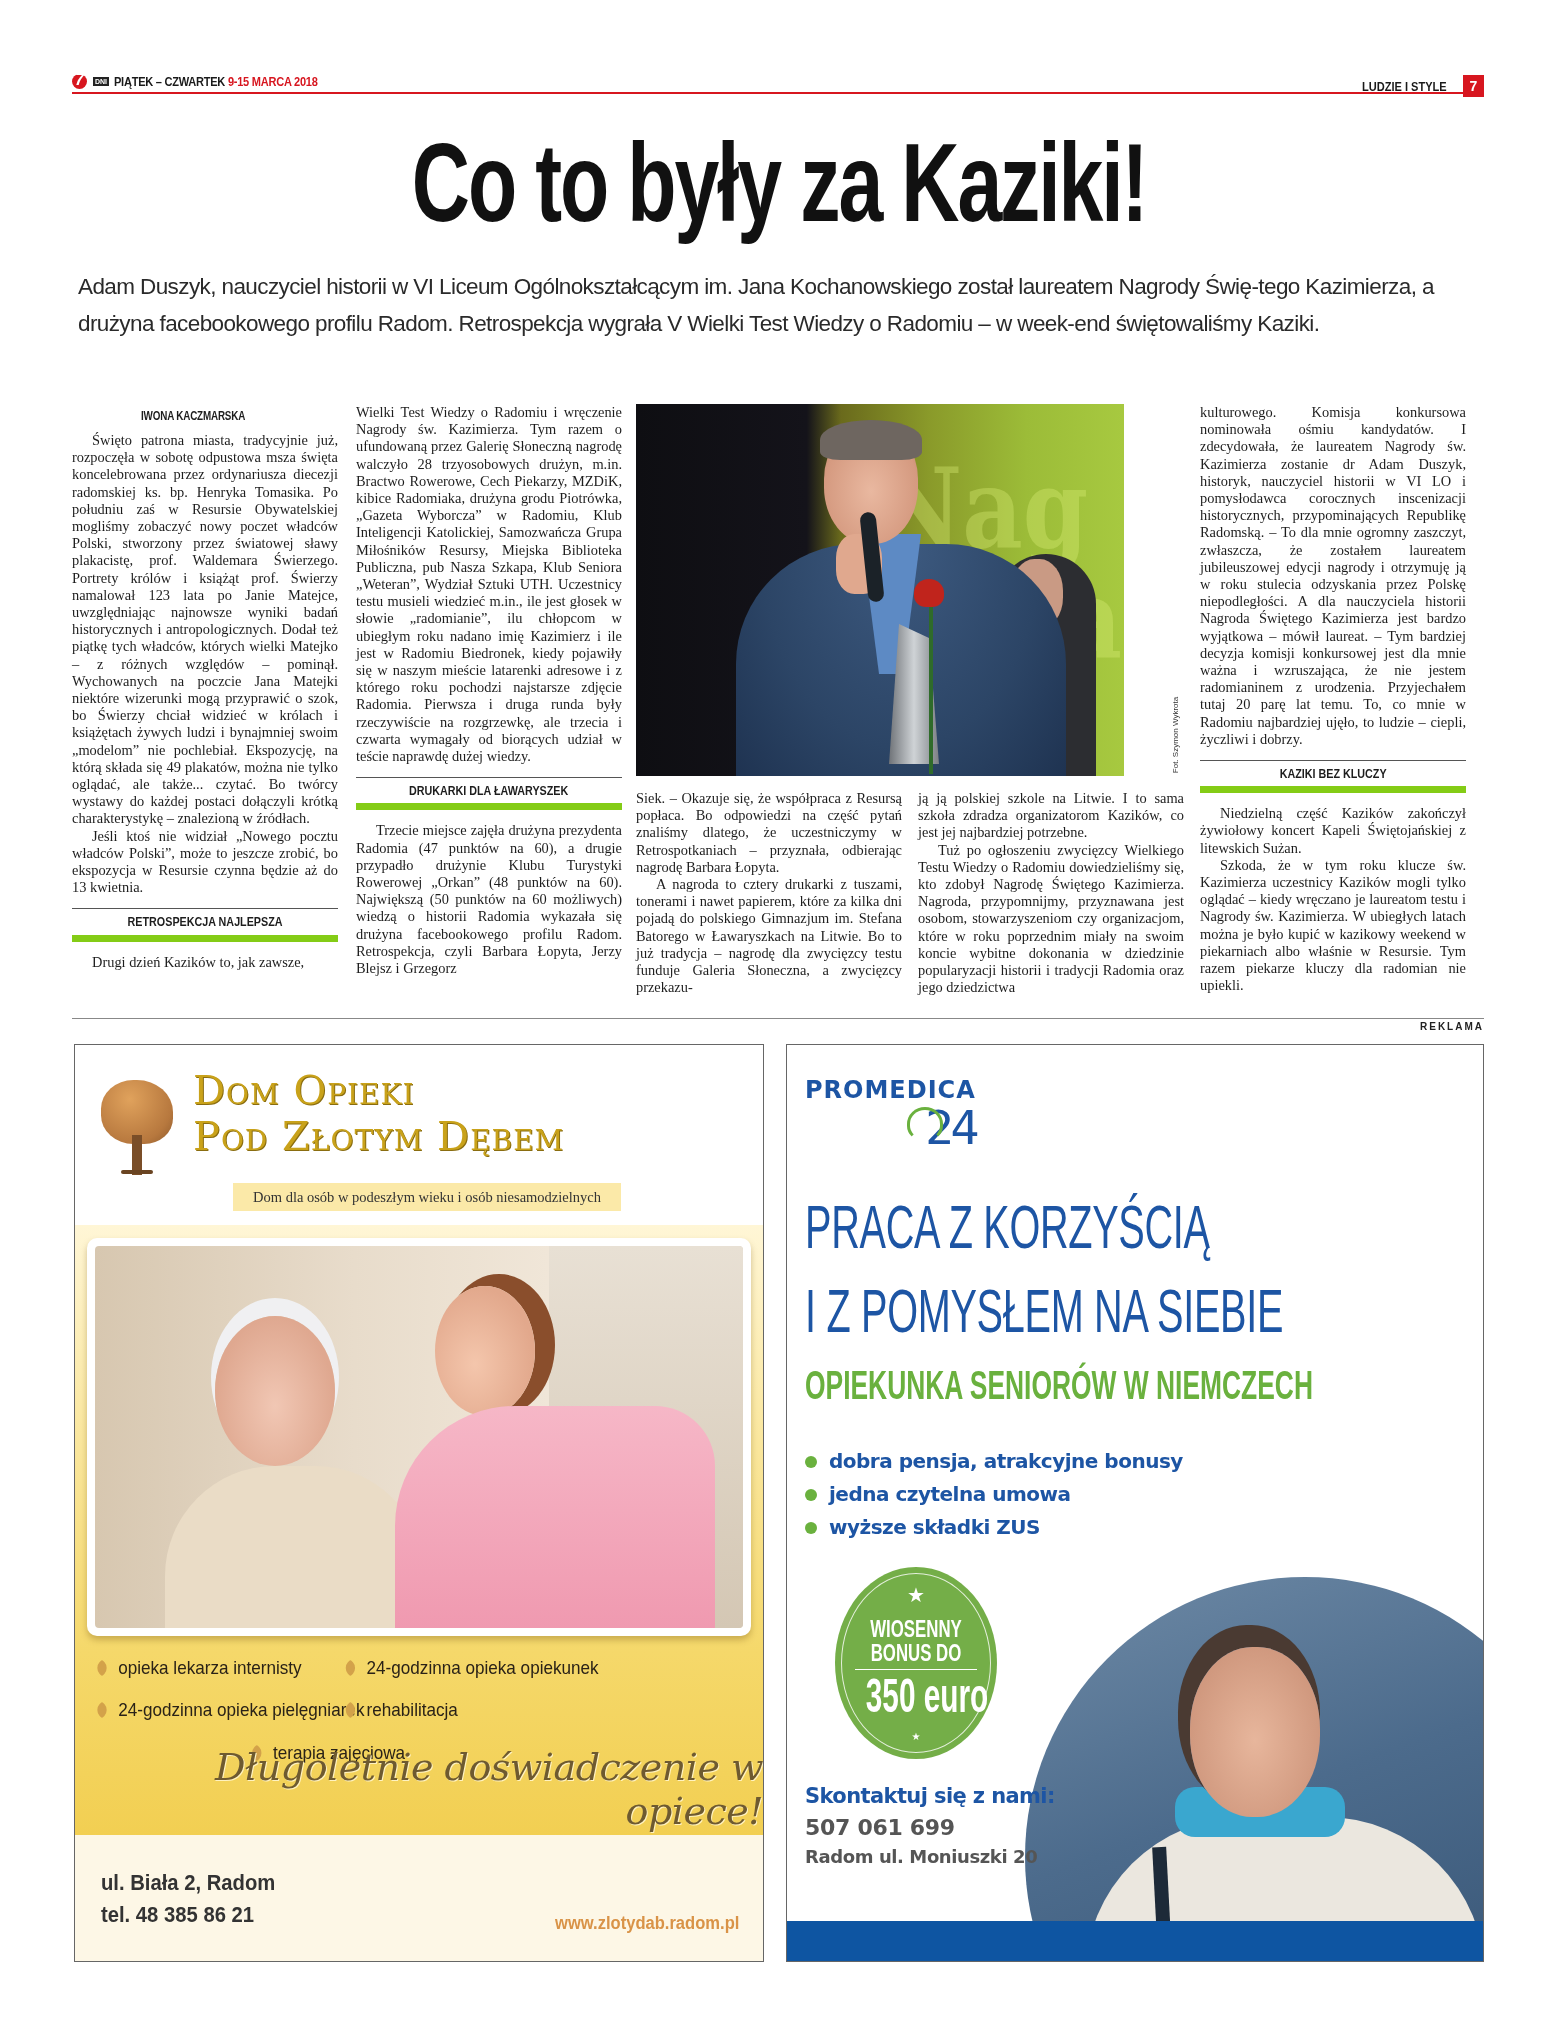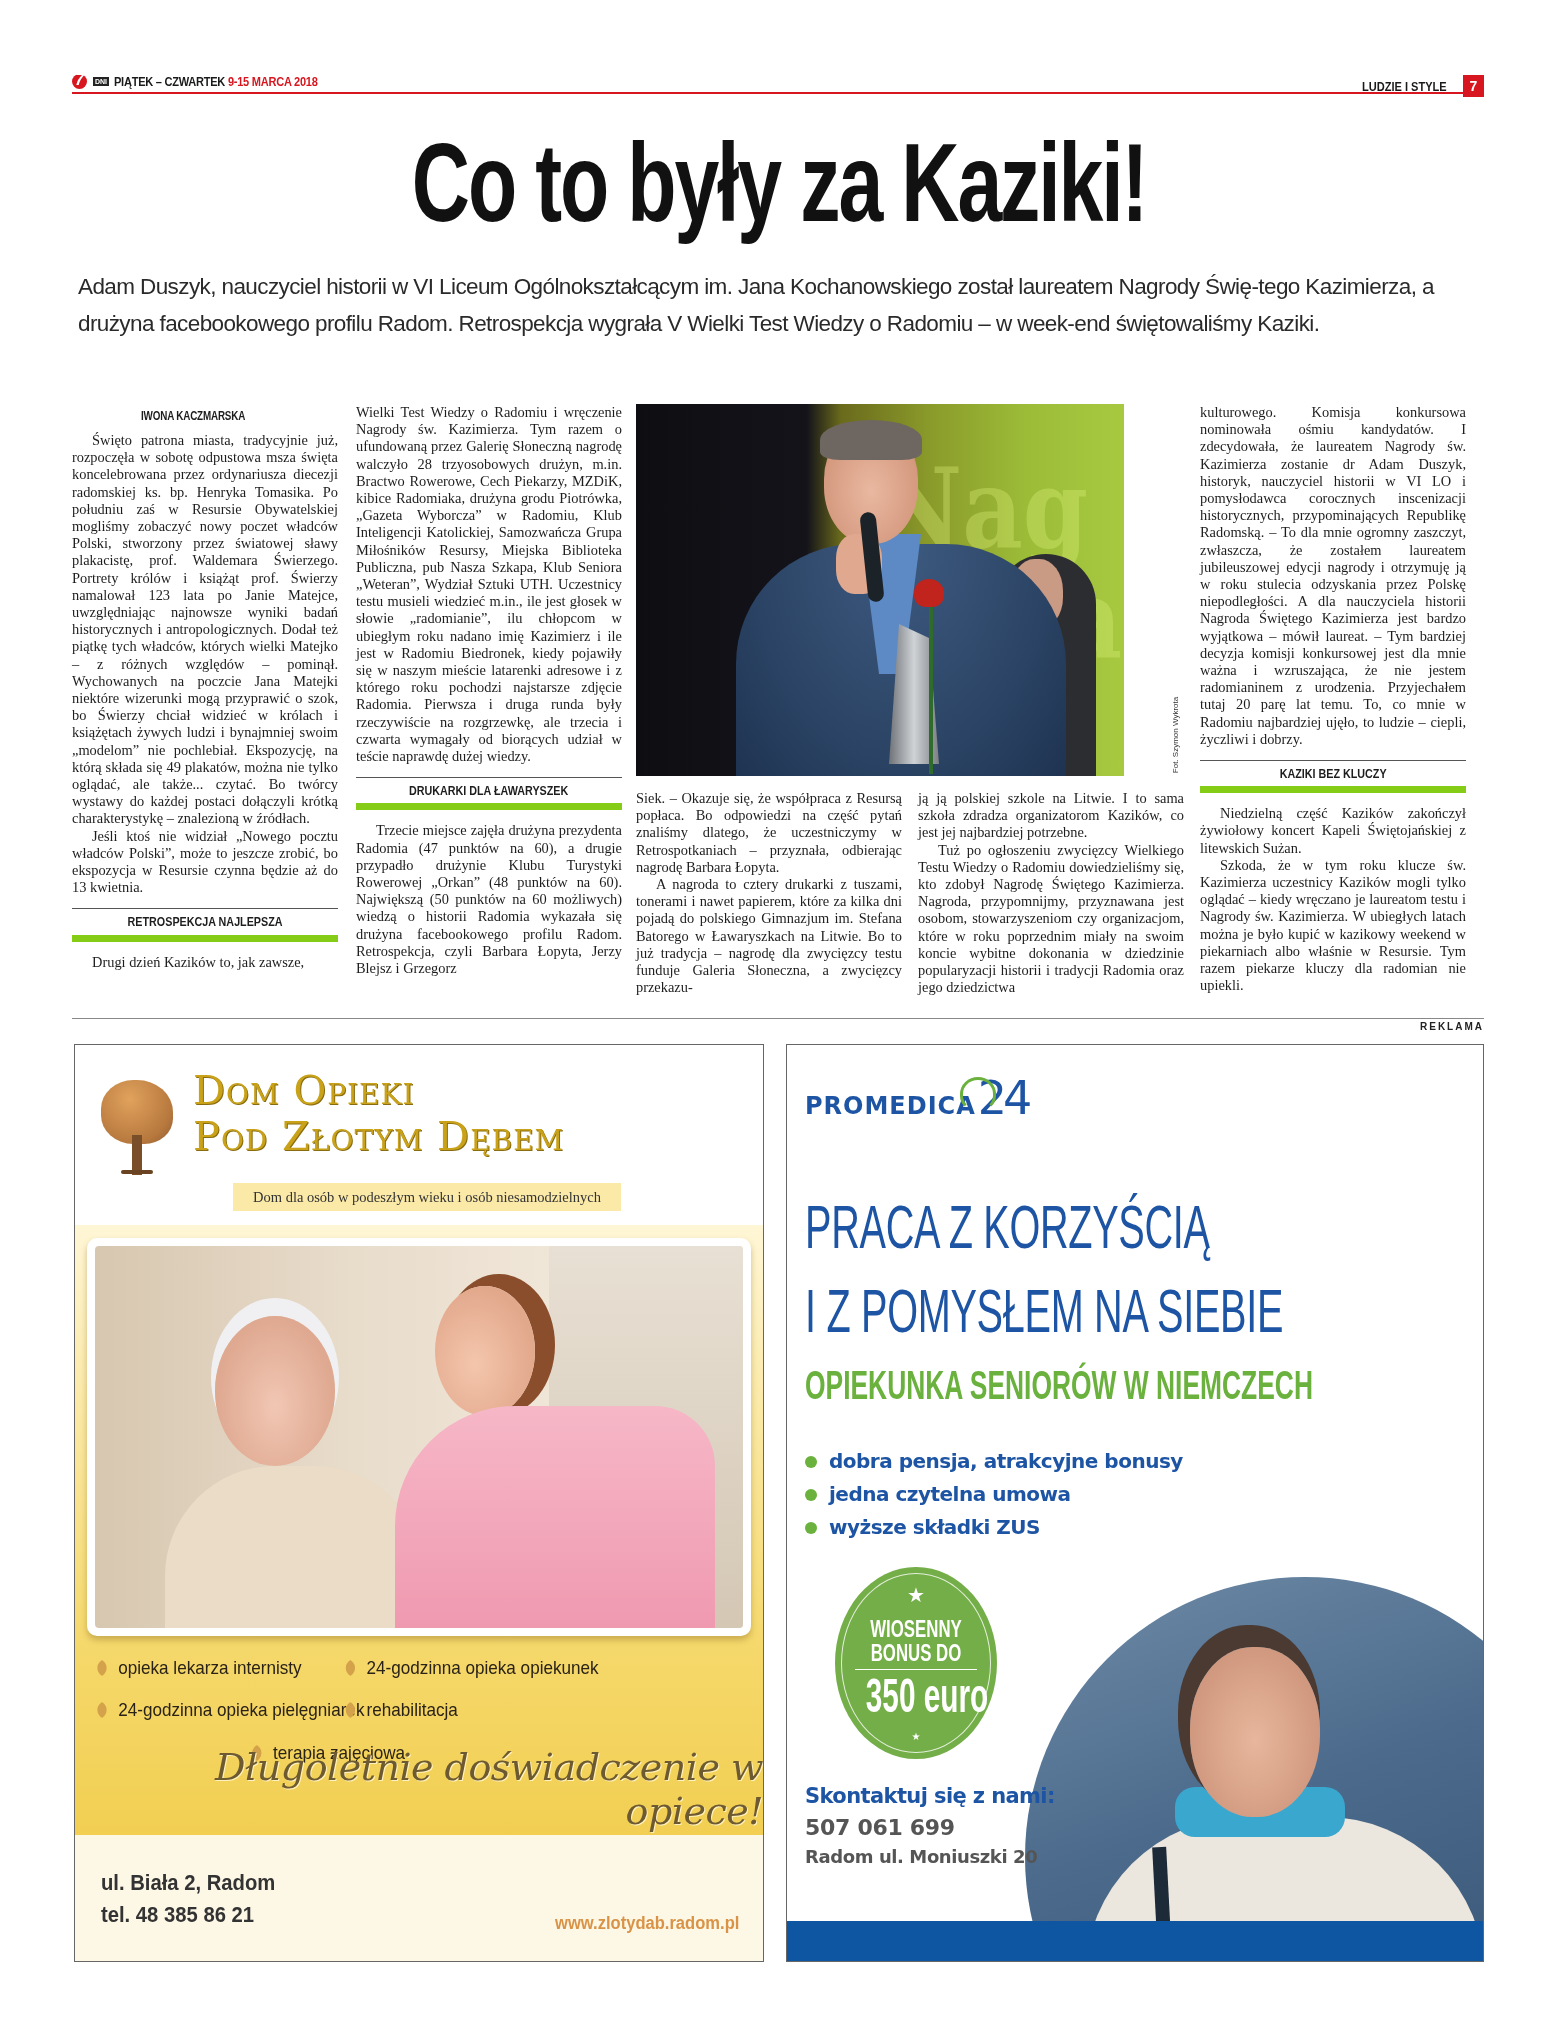--- a/index.html
+++ b/index.html
@@ -89,21 +89,21 @@
   .ad1 .services { position: absolute; left: 0; top: 612px; width: 100%; font-family: "Liberation Sans", sans-serif; font-size: 19px; color: #2a2217; transform: scaleX(0.9); transform-origin: left; }
   .ad1 .srv { position: absolute; display: flex; align-items: center; gap: 12px; white-space: nowrap; }
   .ad1 .srv .leaf { width: 12px; height: 12px; background: #d3a24a; transform: rotate(45deg); border-radius: 2px 8px 2px 8px; }
   .ad1 .slogan { position: absolute; left: 0; width: 100%; top: 700px; text-align: right; font: italic 38px "DejaVu Serif", serif; color: #6e5a30; letter-spacing: -0.5px; text-shadow: 1px 1px 0 #fff2c0; }
   .ad1 .footer { position: absolute; left: 0; top: 790px; width: 100%; height: 128px; background: #fdf7e6; }
   .ad1 .addr { position: absolute; left: 26px; top: 822px; font: bold 22px "Liberation Sans", sans-serif; line-height: 32px; color: #333; transform: scaleX(0.92); transform-origin: left; }
   .ad1 .www { position: absolute; right: 24px; top: 868px; font: bold 18px "Liberation Sans", sans-serif; color: #d99347; transform: scaleX(0.92); transform-origin: right; }
 
   
   .ad2 { position: absolute; left: 786px; top: 1044px; width: 698px; height: 918px; border: 1px solid #666; background: #fff; overflow: hidden; }
-  .ad2 .logo { position: absolute; left: 18px; top: 30px; display: flex; align-items: flex-end; }
+  .ad2 .logo { position: absolute; left: 18px; top: 30px; display: flex; align-items: flex-end; flex-direction: column; }
   .ad2 .logo .pm { font: bold 24px "DejaVu Sans", sans-serif; color: #1d55a4; letter-spacing: 1px; line-height: 30px; }
   .ad2 .logo .n24 { font: 46px "DejaVu Sans", sans-serif; color: #1d55a4; line-height: 46px; margin-left: 2px; position: relative; letter-spacing: -4px; }
   .ad2 .logo .heart { position: absolute; left: -18px; top: 2px; width: 36px; height: 34px; border: 3px solid #6ab13e; border-radius: 50% 50% 45% 45%; border-bottom-color: transparent; }
   .ad2 .title { position: absolute; left: 18px; top: 140px; font: 62px "Liberation Sans", sans-serif; line-height: 84px; color: #1d55a4; transform: scaleX(0.64); transform-origin: left; white-space: nowrap; letter-spacing: -0.5px; }
   .ad2 .subtitle { position: absolute; left: 18px; top: 318px; font: bold 40px "Liberation Sans", sans-serif; color: #6ab13e; transform: scaleX(0.66); transform-origin: left; white-space: nowrap; }
   .ad2 .bullets { position: absolute; left: 18px; top: 400px; }
   .ad2 .bullet { display: flex; align-items: center; gap: 12px; font: bold 20px "DejaVu Sans", sans-serif; color: #1d55a4; line-height: 33px; letter-spacing: -0.5px; white-space: nowrap; }
   .ad2 .bullet .dot { width: 12px; height: 12px; border-radius: 50%; background: #6ab13e; }
   .ad2 .badge { position: absolute; left: 48px; top: 522px; width: 162px; height: 192px; border-radius: 50%; background: #74ae48; }
   .ad2 .badge .ring { position: absolute; left: 6px; top: 6px; right: 6px; bottom: 6px; border: 1px solid rgba(255,255,255,0.8); border-radius: 50%; }

